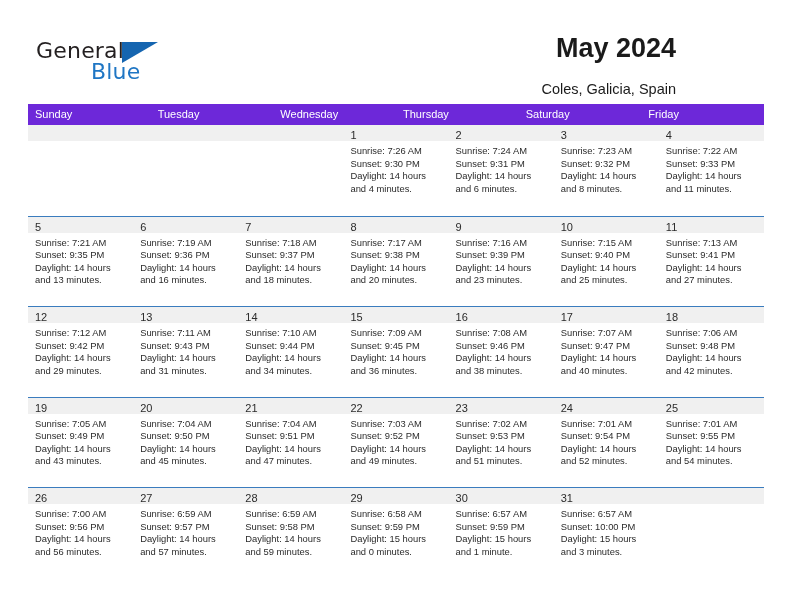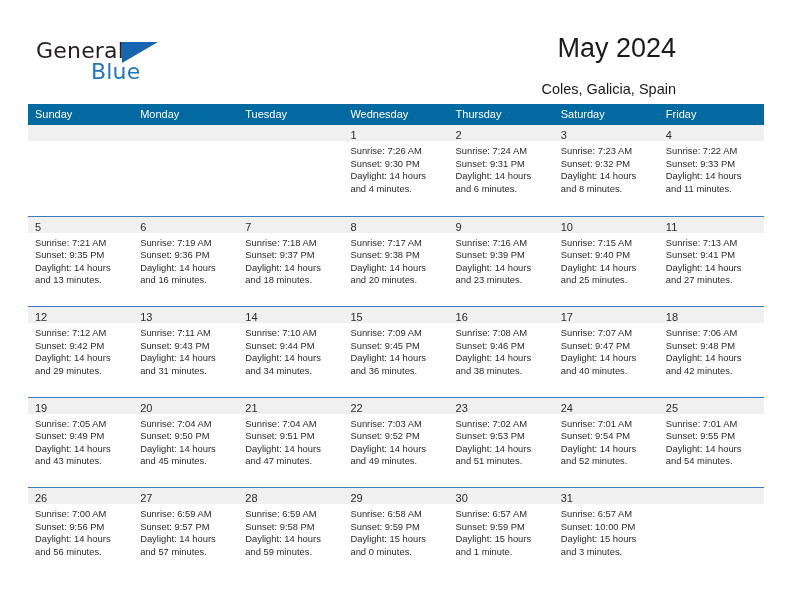--- a/index.html
+++ b/index.html
@@ -67,21 +67,21 @@
   }
 
   .title-block {
     position: absolute;
     right: 36px;
     top: 32px;
     text-align: right;
   }
   .cal-title {
     font-size: 27px;
-    font-weight: 400;
+    font-weight: 700;
     color: #1a1a1a;
     line-height: 32px;
     white-space: nowrap;
   }
   .cal-subtitle {
     margin-top: 16px;
     font-size: 14.5px;
     font-weight: 400;
     color: #1a1a1a;
     line-height: 18px;
@@ -92,21 +92,21 @@
   .calendar {
     position: absolute;
     left: 28px;
     top: 104px;
     width: 736px;
   }
   .weekday-row {
     display: flex;
     width: 736px;
     height: 21px;
-    background: #0369a1;
+    background: #6d28d9;
   }
   .weekday {
     flex: 1 1 0;
     color: #ffffff;
     font-size: 11px;
     line-height: 21px;
     padding-left: 7px;
     box-sizing: border-box;
     white-space: nowrap;
     overflow: hidden;
@@ -168,21 +168,20 @@
       <div class="cal-title">May 2024</div>
       <div class="cal-subtitle">Coles, Galicia, Spain</div>
     </div>
 
   </div>
 
   <div class="calendar">
 
     <div class="weekday-row">
       <div class="weekday">Sunday</div>
-      <div class="weekday">Monday</div>
       <div class="weekday">Tuesday</div>
       <div class="weekday">Wednesday</div>
       <div class="weekday">Thursday</div>
       <div class="weekday">Saturday</div>
       <div class="weekday">Friday</div>
     </div>
 
     <div id="weeks-container">
         <div class="week-row first">
           <div class="day-cell empty">

